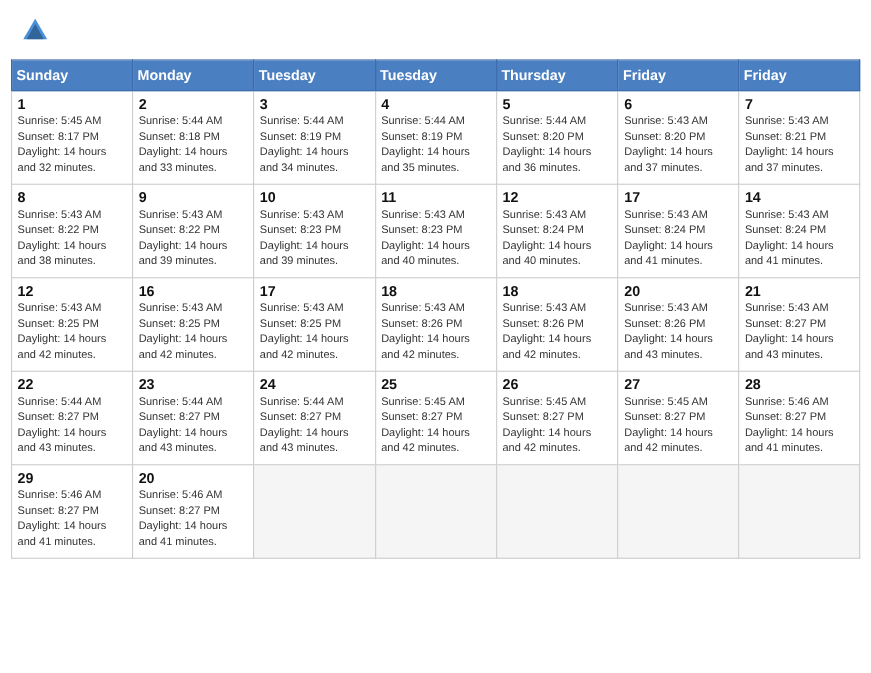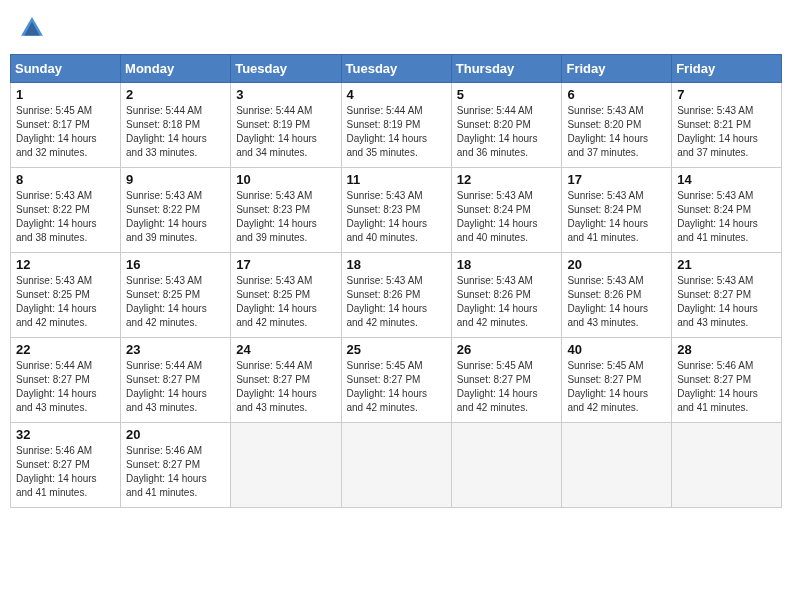--- a/index.html
+++ b/index.html
@@ -306,37 +306,37 @@
 and 42 minutes.</div>
         </td>
         <td>
           <span class="day-num">26</span>
           <div class="day-info" style="white-space: pre-line;">Sunrise: 5:45 AM
 Sunset: 8:27 PM
 Daylight: 14 hours
 and 42 minutes.</div>
         </td>
         <td>
-          <span class="day-num">40</span>
+          <span class="day-num">27</span>
           <div class="day-info" style="white-space: pre-line;">Sunrise: 5:45 AM
 Sunset: 8:27 PM
 Daylight: 14 hours
 and 42 minutes.</div>
         </td>
         <td>
           <span class="day-num">28</span>
           <div class="day-info" style="white-space: pre-line;">Sunrise: 5:46 AM
 Sunset: 8:27 PM
 Daylight: 14 hours
 and 41 minutes.</div>
         </td>
       </tr>
       <tr class="week-row">
         <td>
-          <span class="day-num">32</span>
+          <span class="day-num">29</span>
           <div class="day-info" style="white-space: pre-line;">Sunrise: 5:46 AM
 Sunset: 8:27 PM
 Daylight: 14 hours
 and 41 minutes.</div>
         </td>
         <td>
           <span class="day-num">20</span>
           <div class="day-info" style="white-space: pre-line;">Sunrise: 5:46 AM
 Sunset: 8:27 PM
 Daylight: 14 hours

